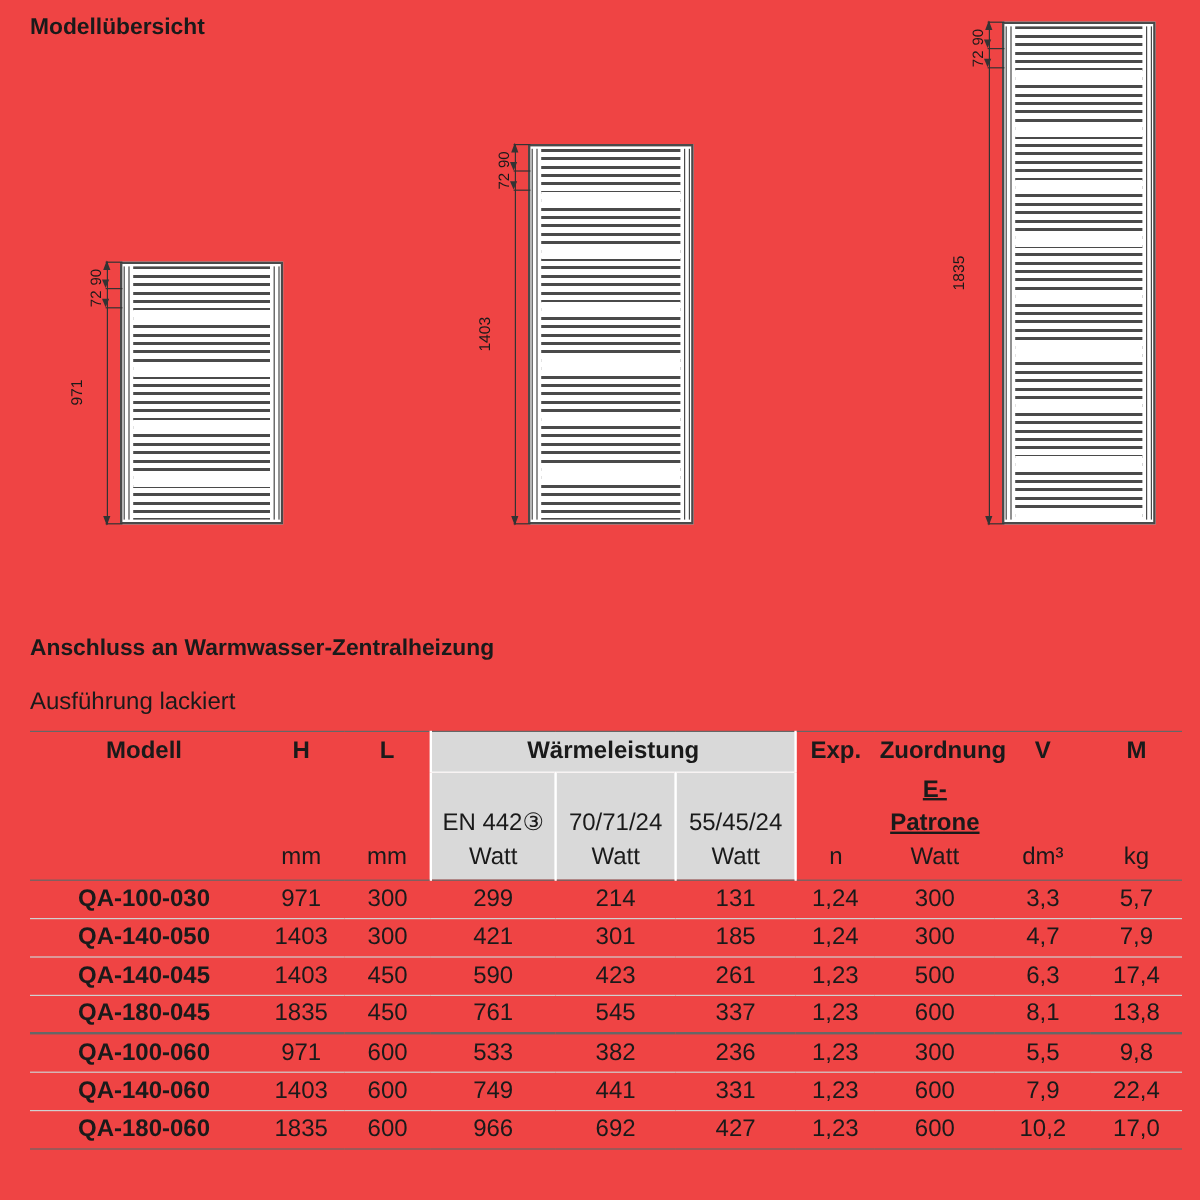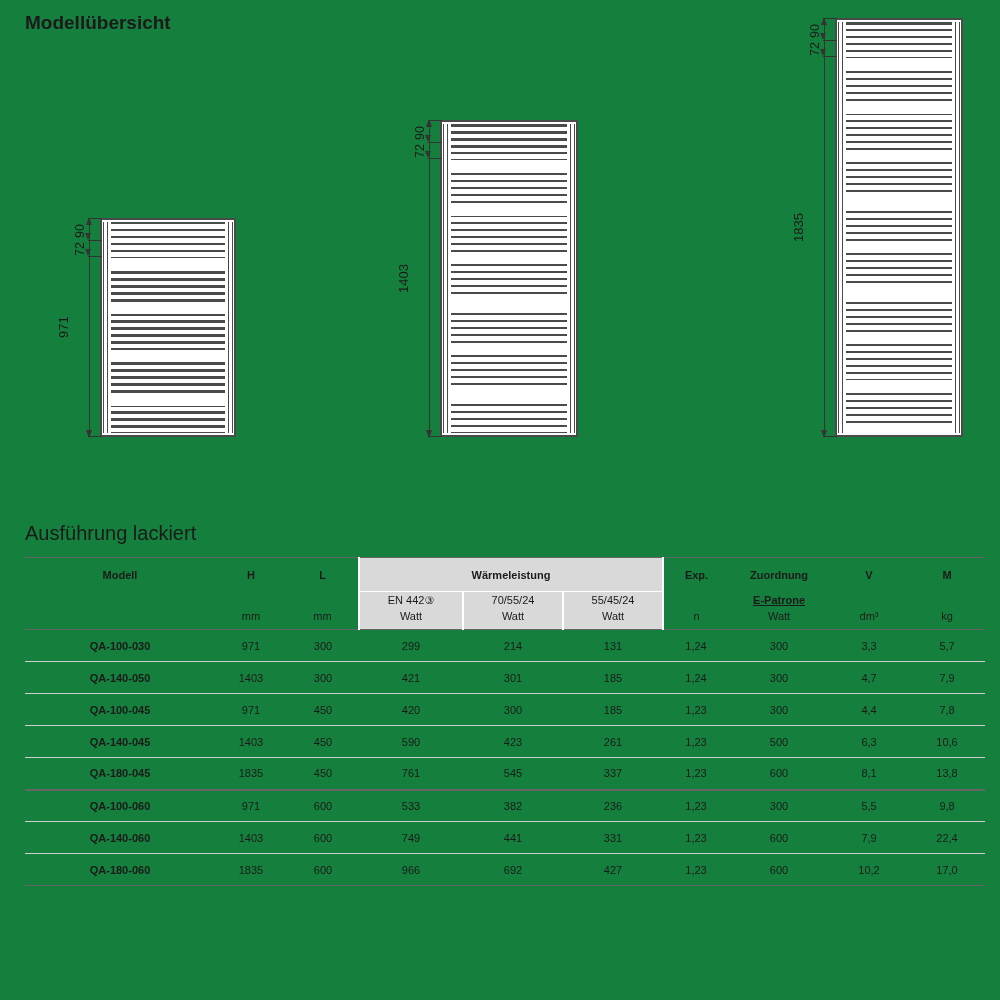--- a/index.html
+++ b/index.html
@@ -1,18 +1,18 @@
 <!DOCTYPE html>
 <html><head>
 <meta charset="utf-8">
 <style>
   * { box-sizing: border-box; margin: 0; padding: 0; }
   html, body { background: #fff; }
   body { font-family: "Liberation Sans", sans-serif; color: #1a1a1a; }
-  .page { position: relative; width: 1000px; height: 1000px; background: #15803d; overflow: hidden; }
+  .page { position: relative; width: 1000px; height: 1000px; background: #ef4444; overflow: hidden; }
 
   h1.title { font-size: 19px; font-weight: bold; padding: 12px 0 0 25px; }
   h2.section-title { font-size: 19px; font-weight: bold; padding: 0 0 0 25px; margin-top: 30px; }
   .subtitle { font-size: 20px; font-weight: normal; padding: 0 0 0 25px; margin-top: 22px; }
 
   
   .drawings { position: relative; height: 466px; }
   .radiator { position: absolute; bottom: 63px; background: #fff; border: 2px solid #4a4a4a; }
   .rad1 { left: 100px; width: 136px; height: 219px; }
   .rad2 { left: 440px; width: 138px; height: 317px; }
@@ -40,21 +40,21 @@
   .ext-top { top: -2px; } .ext-b1 { top: 20px; } .ext-b2 { top: 36px; } .ext-bottom { bottom: -2px; }
 
   .lbl { position: absolute; writing-mode: vertical-rl; transform: rotate(180deg);
     font-size: 12.5px; color: #1a1a1a; text-align: center; white-space: nowrap; }
   .lbl-90 { left: -29px; top: -2px; height: 26px; }
   .lbl-72 { left: -29px; top: 18px; height: 22px; }
   .lbl-h  { left: -46px; top: 0; height: 100%; font-size: 13px; }
 
   
   table.spec { border-collapse: collapse; table-layout: fixed; width: 960px; margin: 12px 0 5px 25px;
-    font-size: 11px; }
+    font-size: 20px; }
   table.spec th, table.spec td { text-align: center; vertical-align: middle; padding: 0 4px; }
   thead { border-top: 1px solid #666; border-bottom: 1px solid #666; }
   tr.hr1 th { font-weight: bold; height: 34px; vertical-align: middle; }
   tr.hr2 th { font-weight: normal; height: 38px; vertical-align: bottom; padding-bottom: 5px; line-height: 1.4; }
   th.gray { background: #d9d9d9; border-left: 2px solid #fff; border-right: 2px solid #fff; }
   tr.hr1 th.gray { border-bottom: 1px solid #fff; }
   .bold-line { font-weight: bold; text-decoration: underline; }
   tbody td { height: 32px; border-bottom: 1px solid #d0d0d0; }
   tbody td.model { font-weight: bold; }
   tbody tr.group-end td { border-bottom: 2px solid #666; }
@@ -112,20 +112,21 @@
       <span class="lbl lbl-90">90</span>
       <span class="lbl lbl-72">72</span>
       <span class="lbl lbl-h">1835</span>
       <div class="slats"></div>
       <div class="tube tube-l"></div>
       <div class="tube tube-r"></div>
     </div>
 
   </div>
 
+  <h2 class="section-title">Anschluss an Warmwasser-Zentralheizung</h2>
   <div class="subtitle">Ausführung lackiert</div>
 
   <table class="spec">
     <colgroup>
       <col style="width:190px">
         <col style="width:72px">
         <col style="width:72px">
       <col style="width:104px">
         <col style="width:100px">
         <col style="width:100px">
@@ -143,21 +144,21 @@
         <th><span>Exp.</span></th>
         <th><span>Zuordnung</span></th>
         <th><span>V</span></th>
         <th><span>M</span></th>
       </tr>
       <tr class="hr2">
         <th></th>
         <th><span>mm</span></th>
         <th><span>mm</span></th>
         <th class="gray"><span>EN 442③</span><br><span>Watt</span></th>
-        <th class="gray"><span>70/55/24</span><br><span>Watt</span></th>
+        <th class="gray"><span>70/71/24</span><br><span>Watt</span></th>
         <th class="gray"><span>55/45/24</span><br><span>Watt</span></th>
         <th><span>n</span></th>
         <th><span class="bold-line">E-Patrone</span><br><span>Watt</span></th>
         <th><span>dm³</span></th>
         <th><span>kg</span></th>
       </tr>
     </thead>
     <tbody>
       <tr>
         <td class="model">QA-100-030</td>
@@ -175,44 +176,32 @@
         <td class="model">QA-140-050</td>
         <td>1403</td>
         <td>300</td>
         <td>421</td>
         <td>301</td>
         <td>185</td>
         <td>1,24</td>
         <td>300</td>
         <td>4,7</td>
         <td>7,9</td>
-      </tr>
-      <tr>
-        <td class="model">QA-100-045</td>
-        <td>971</td>
-        <td>450</td>
-        <td>420</td>
-        <td>300</td>
-        <td>185</td>
-        <td>1,23</td>
-        <td>300</td>
-        <td>4,4</td>
-        <td>7,8</td>
       </tr>
       <tr>
         <td class="model">QA-140-045</td>
         <td>1403</td>
         <td>450</td>
         <td>590</td>
         <td>423</td>
         <td>261</td>
         <td>1,23</td>
         <td>500</td>
         <td>6,3</td>
-        <td>10,6</td>
+        <td>17,4</td>
       </tr>
       <tr class="group-end">
         <td class="model">QA-180-045</td>
         <td>1835</td>
         <td>450</td>
         <td>761</td>
         <td>545</td>
         <td>337</td>
         <td>1,23</td>
         <td>600</td>

